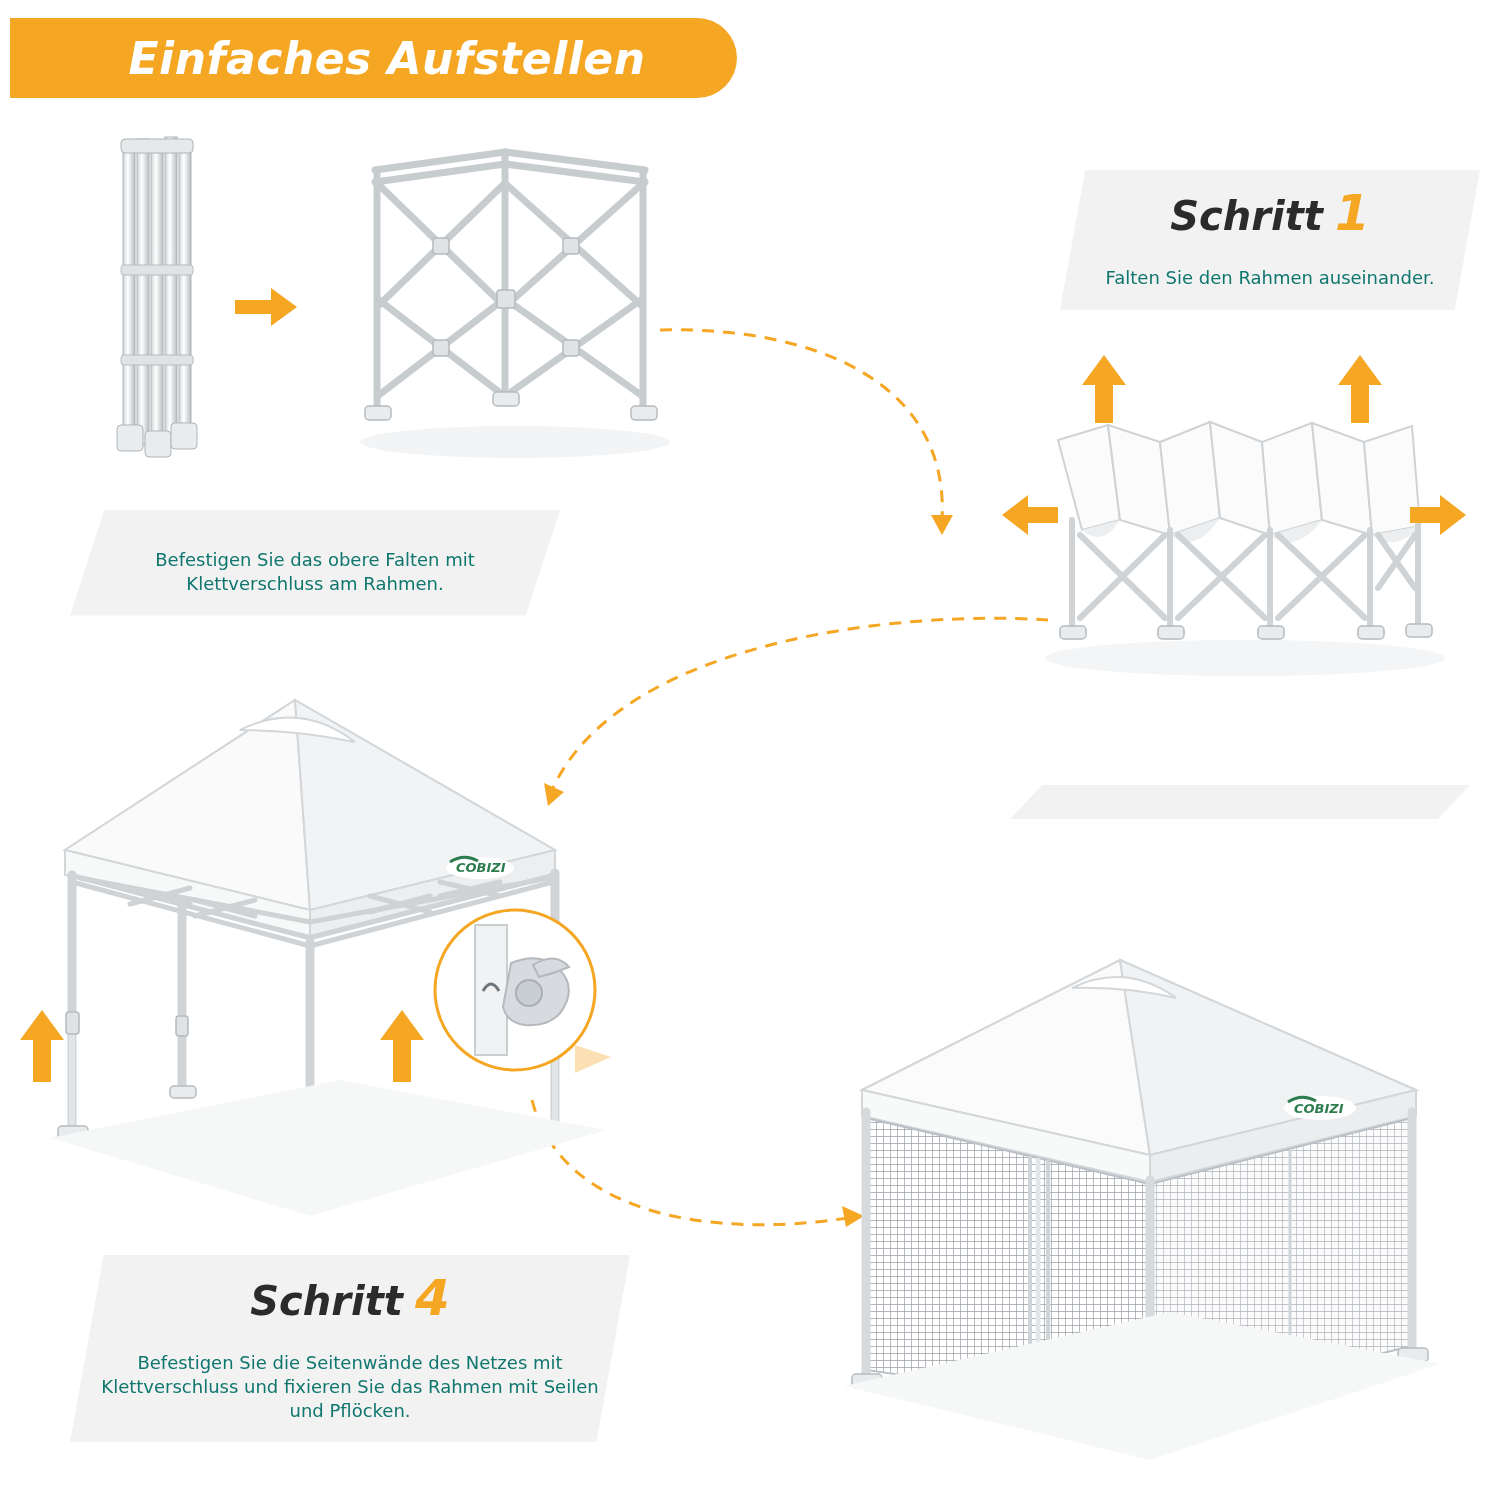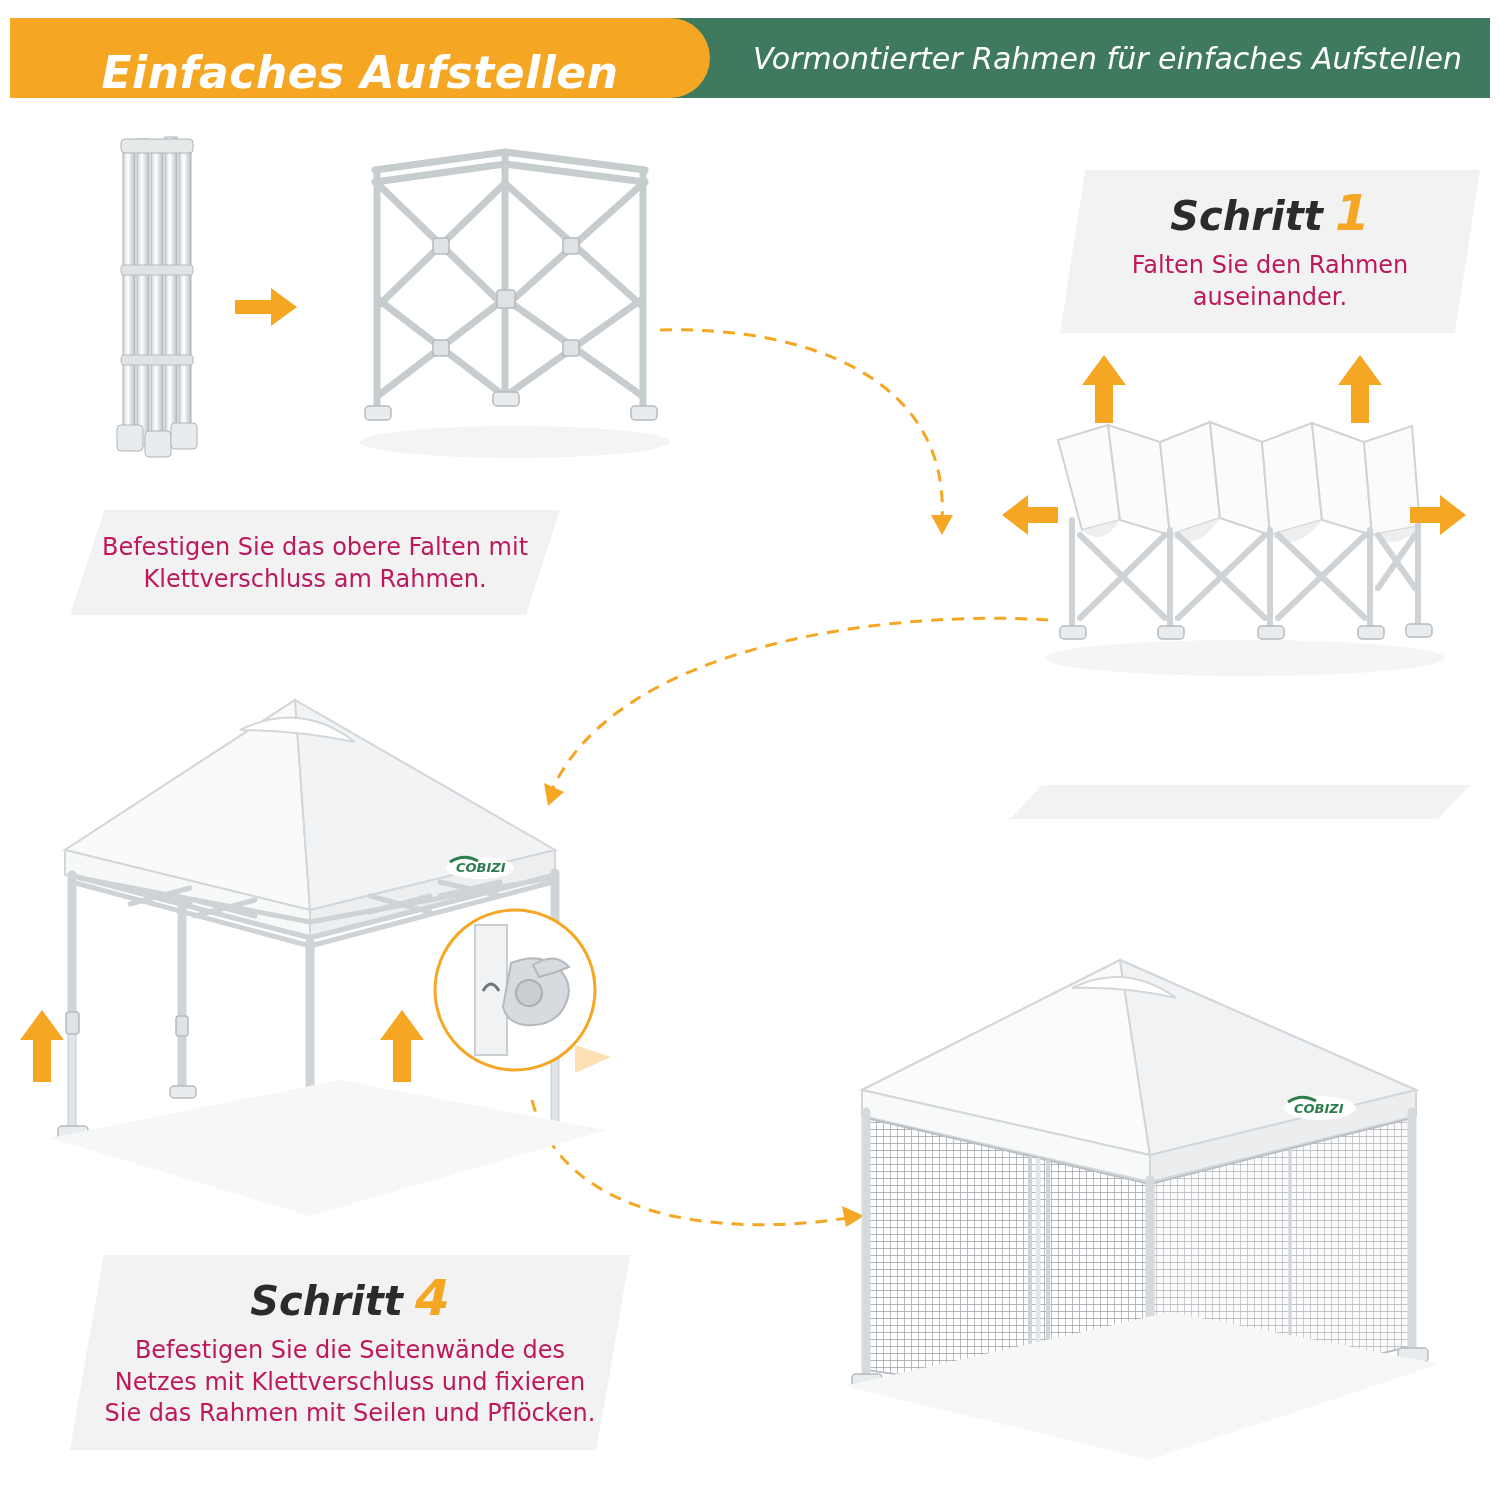--- a/index.html
+++ b/index.html
@@ -11,22 +11,23 @@
     overflow:hidden;
   }
   
   .header{
     position:absolute;left:0;top:18px;width:1500px;height:80px;
   }
   .header-left{
     position:absolute;left:10px;top:0;width:700px;height:80px;
     background:#f5a623;
     border-radius:0 40px 40px 0;
-    display:flex;align-items:flex-end;justify-content:center;
+    display:flex;align-items:center;justify-content:center;
     z-index:3;
+    padding-left:27px;
   }
   .header-left span{
     color:#ffffff;font-size:44px;font-style:italic;font-weight:bold;
     letter-spacing:0.5px;
   }
   .header-right{
     position:absolute;left:360px;top:0;width:1130px;height:80px;
     background:#3f7a5e;
     border-radius:40px 0 0 40px;
     display:flex;align-items:center;justify-content:flex-end;
@@ -47,21 +48,21 @@
     text-align:center;
   }
   .callout .step-title{
     font-size:40px;font-style:italic;font-weight:bold;color:#2b2b2b;
     white-space:nowrap;
   }
   .callout .step-title .num{
     color:#f5a623;font-size:50px;margin-left:12px;
   }
   .callout .step-text{
-    font-size:24px;color:#be185d;line-height:1.32;margin-top:8px;
+    font-size:18px;color:#0f766e;line-height:1.32;margin-top:24px;
   }
   
   #callout-1{left:1060px;top:170px;width:420px;clip-path:polygon(6% 0,100% 0,94% 100%,0 100%);}
   #callout-2{left:70px;top:510px;width:490px;clip-path:polygon(7% 0,100% 0,93% 100%,0 100%);}
   #callout-3{left:1010px;top:785px;width:460px;clip-path:polygon(7% 0,100% 0,93% 100%,0 100%);}
   #callout-4{left:70px;top:1255px;width:560px;clip-path:polygon(6% 0,100% 0,94% 100%,0 100%);text-align:center;}
 
   
   .art{position:absolute;}
   svg{display:block;overflow:visible;}
@@ -69,23 +70,20 @@
   .brand{
     font-family:"DejaVu Sans", sans-serif;
     font-size:13px;font-weight:bold;font-style:italic;
     fill:#2e7d4f;
   }
 </style>
 </head>
 <body>
 
 <div class="header">
-  <div class="header-right">
-    <span>Vormontierter Rahmen für einfaches Aufstellen</span>
-  </div>
   <div class="header-left">
     <span>Einfaches Aufstellen</span>
   </div>
 </div>
 
 <div class="callout" id="callout-1">
   <div class="step-title">
     <span>Schritt</span><span class="num">1</span>
   </div>
   <div class="step-text">Falten Sie den Rahmen auseinander.</div>

